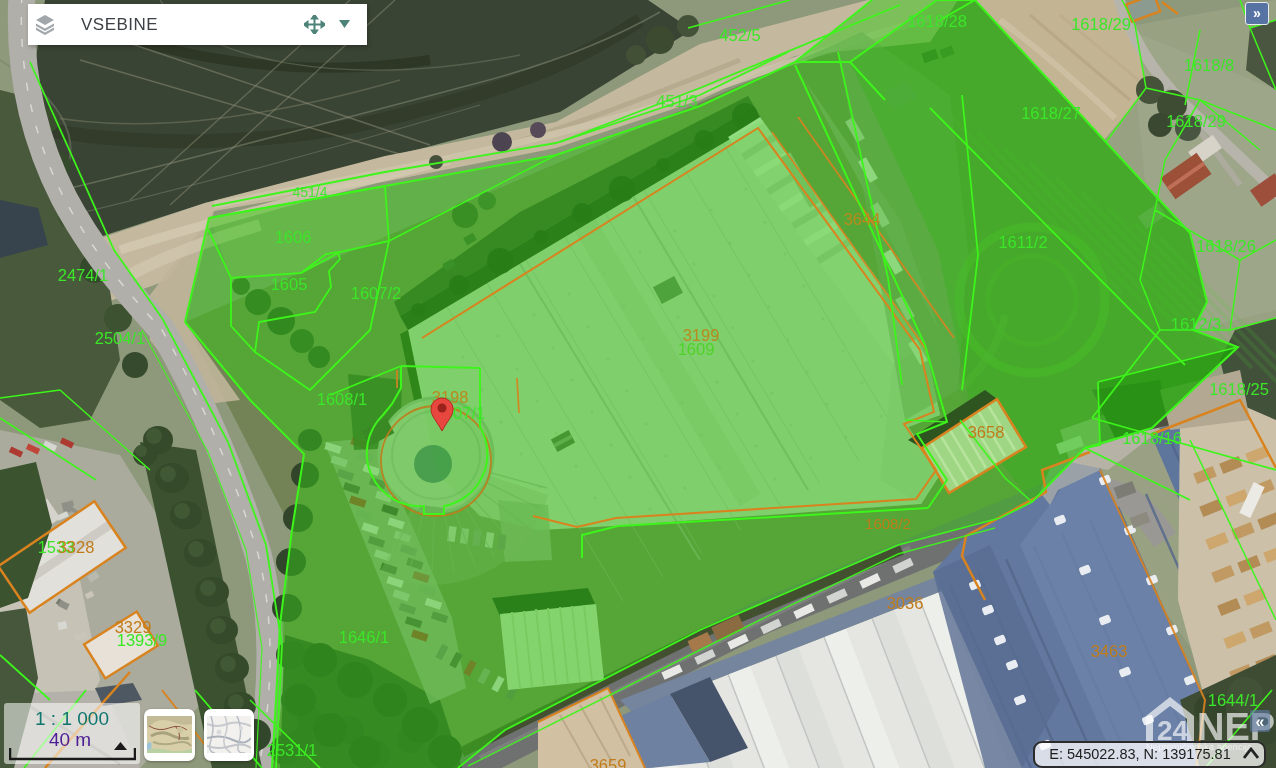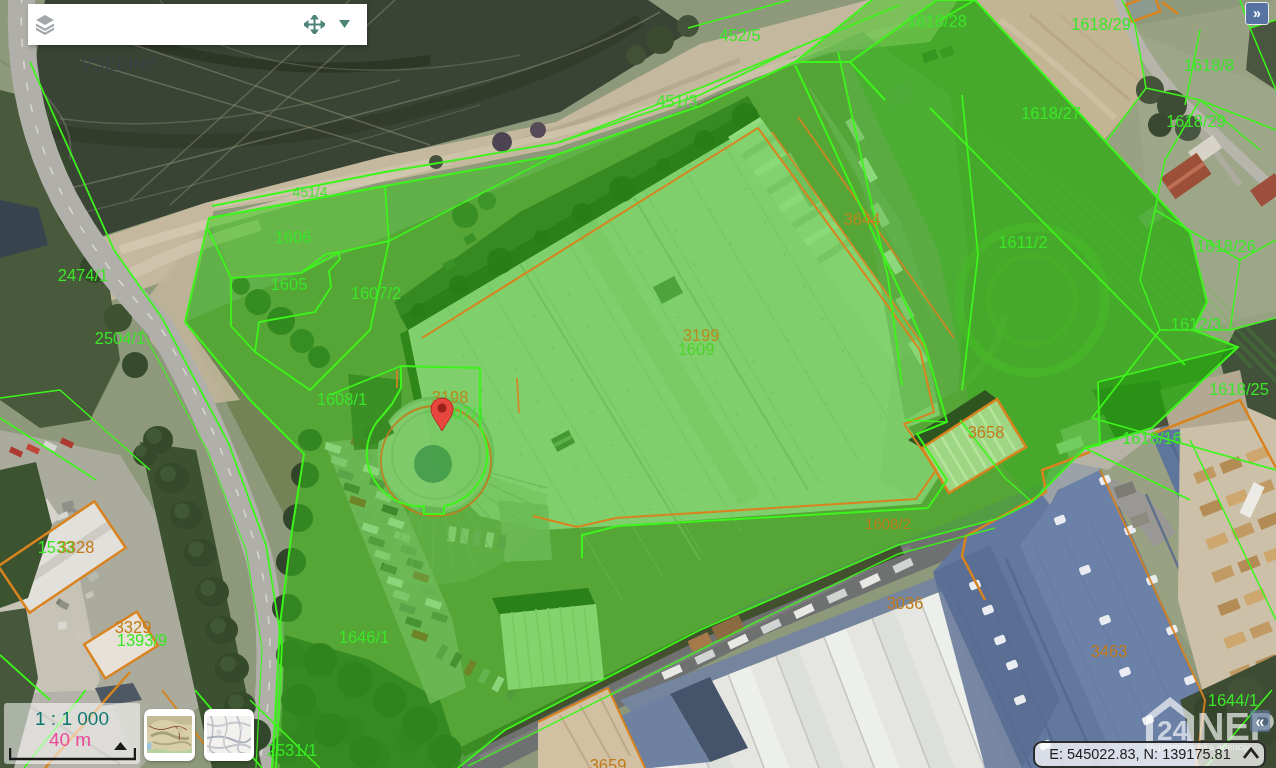--- a/index.html
+++ b/index.html
@@ -840,21 +840,21 @@
 <div style="position:absolute;left:28px;top:4px;width:339px;height:41px;background:#fff;box-shadow:1px 2px 4px rgba(0,0,0,0.25);"></div>
 
 <svg style="position:absolute;left:34px;top:13px;" width="22" height="22" viewBox="0 0 22 22">
       <g fill="#a2a7ab">
         <path d="M11 2 L20 7 L11 12 L2 7 Z"></path>
         <path d="M2 10.5 L11 15.5 L20 10.5 L20 13 L11 18 L2 13 Z"></path>
         <path d="M2 14.5 L11 19.5 L20 14.5 L20 17 L11 22 L2 17 Z"></path>
       </g>
     </svg>
 
-<div style="position:absolute;left:81px;top:15px;font-size:17px;color:#3c4147;letter-spacing:0.5px;margin-top:40px;">VSEBINE</div>
+<div style="position:absolute;left:81px;top:15px;font-size:17px;color:#3c4147;letter-spacing:0.5px;">VSEBINE</div>
 
 <svg style="position:absolute;left:304px;top:15px;" width="21" height="19" viewBox="0 0 21 19">
       <g stroke="#4d8379" stroke-width="2" fill="#4d8379">
         <line x1="10.5" y1="3" x2="10.5" y2="16"></line>
         <line x1="3" y1="9.5" x2="18" y2="9.5"></line>
         <path d="M10.5 0 L13 3.5 L8 3.5 Z"></path>
         <path d="M10.5 19 L13 15.5 L8 15.5 Z"></path>
         <path d="M0 9.5 L3.5 7 L3.5 12 Z"></path>
         <path d="M21 9.5 L17.5 7 L17.5 12 Z"></path>
       </g>
@@ -863,21 +863,21 @@
 <svg style="position:absolute;left:339px;top:20px;" width="11" height="8" viewBox="0 0 11 8">
       <path d="M0 0 L11 0 L5.5 8 Z" fill="#4d8379"></path>
     </svg>
 
 <div style="position:absolute;left:1245px;top:2px;width:22px;height:21px;background:#5673a4;border:1px solid #e8eaee;border-radius:3px;color:#fff;font-size:14px;font-weight:bold;text-align:center;line-height:20px;">»</div>
 
 <div style="position:absolute;left:4px;top:703px;width:136px;height:61px;background:rgba(255,255,255,0.55);border-radius:3px;"></div>
 
 <div style="position:absolute;left:4px;top:708px;width:136px;text-align:center;font-size:19px;color:#0f766e;">1 : 1 000</div>
 
-<div style="position:absolute;left:4px;top:729px;width:132px;text-align:center;font-size:19px;color:#ec4899;">40 m</div>
+<div style="position:absolute;left:4px;top:729px;width:132px;text-align:center;font-size:19px;color:#4c1d95;">40 m</div>
 
 <svg style="position:absolute;left:9px;top:747px;" width="127" height="14" viewBox="0 0 127 14">
       <path d="M1 1 L1 12 L126 12 L126 1" fill="none" stroke="#1a1a1a" stroke-width="2.5"></path>
     </svg>
 
 <svg style="position:absolute;left:114px;top:742px;" width="13" height="8" viewBox="0 0 13 8">
       <path d="M6.5 0 L13 8 L0 8 Z" fill="#1a1a1a"></path>
     </svg>
 
 <div style="position:absolute;left:144px;top:709px;width:51px;height:52px;background:#fff;border-radius:7px;box-shadow:0 1px 3px rgba(0,0,0,0.3);"></div>

